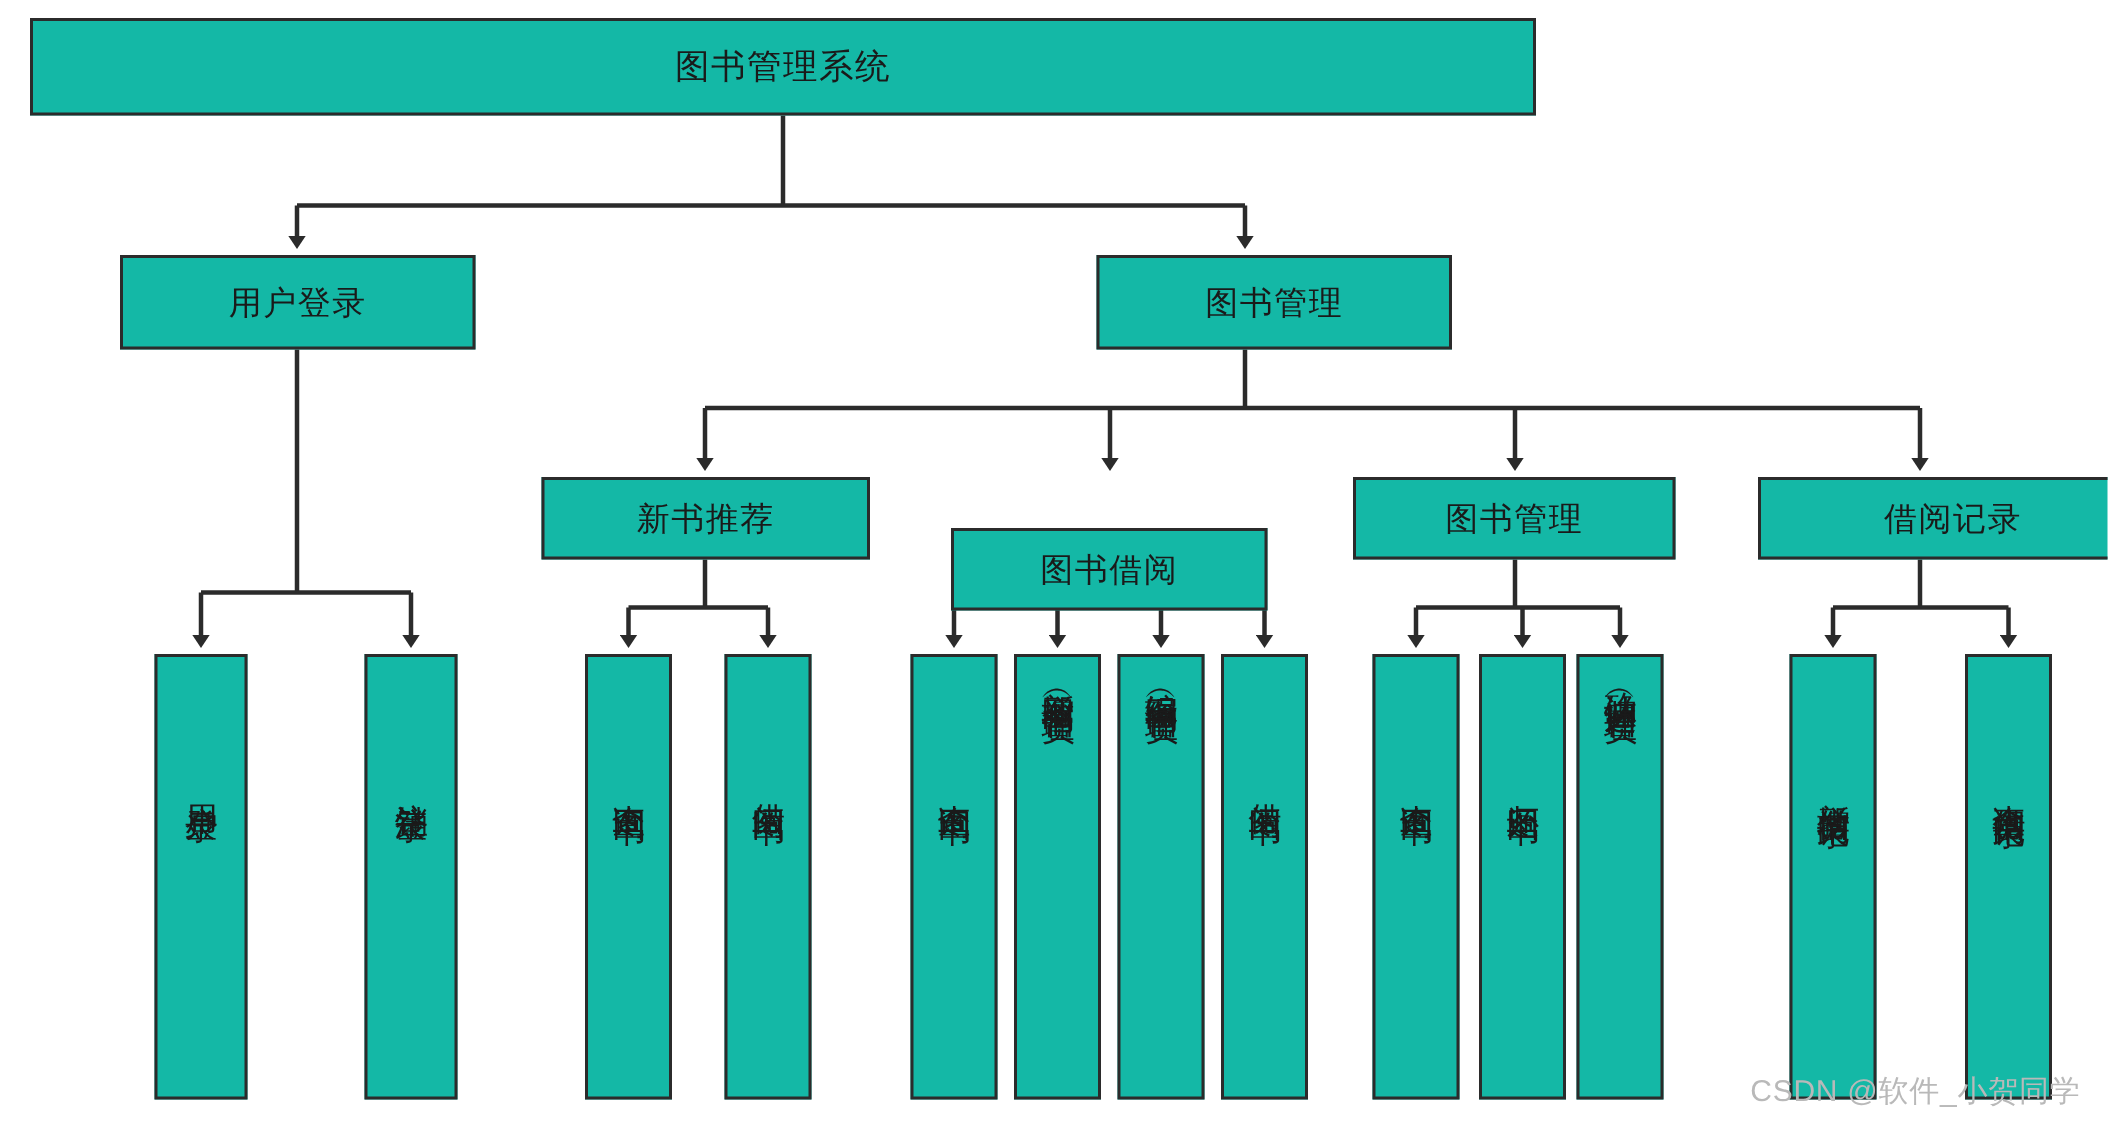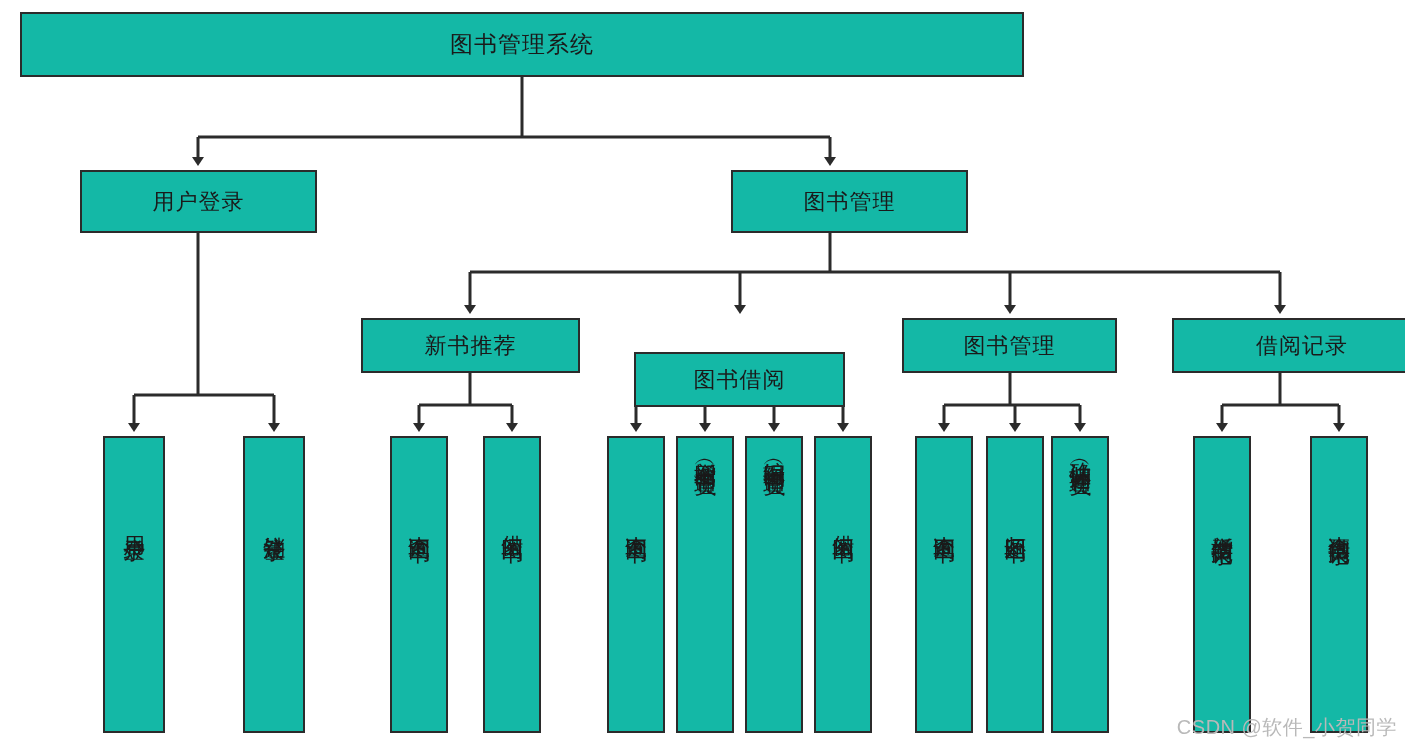--- a/index.html
+++ b/index.html
@@ -38,21 +38,21 @@
     text-orientation:upright;
     font-size:22px;
     line-height:1.12;
     letter-spacing:2px;
     white-space:nowrap;
     color:#1a1a1a;
   }
   .leaf-label.pad{padding-top:74px;}
   .watermark{
     position:absolute;
-    right:8px;
+    right:18px;
     bottom:6px;
     font-size:20px;
     color:#b9b9b9;
     white-space:nowrap;
     letter-spacing:0.5px;
   }
 </style>
 </head>
 <body>
 

